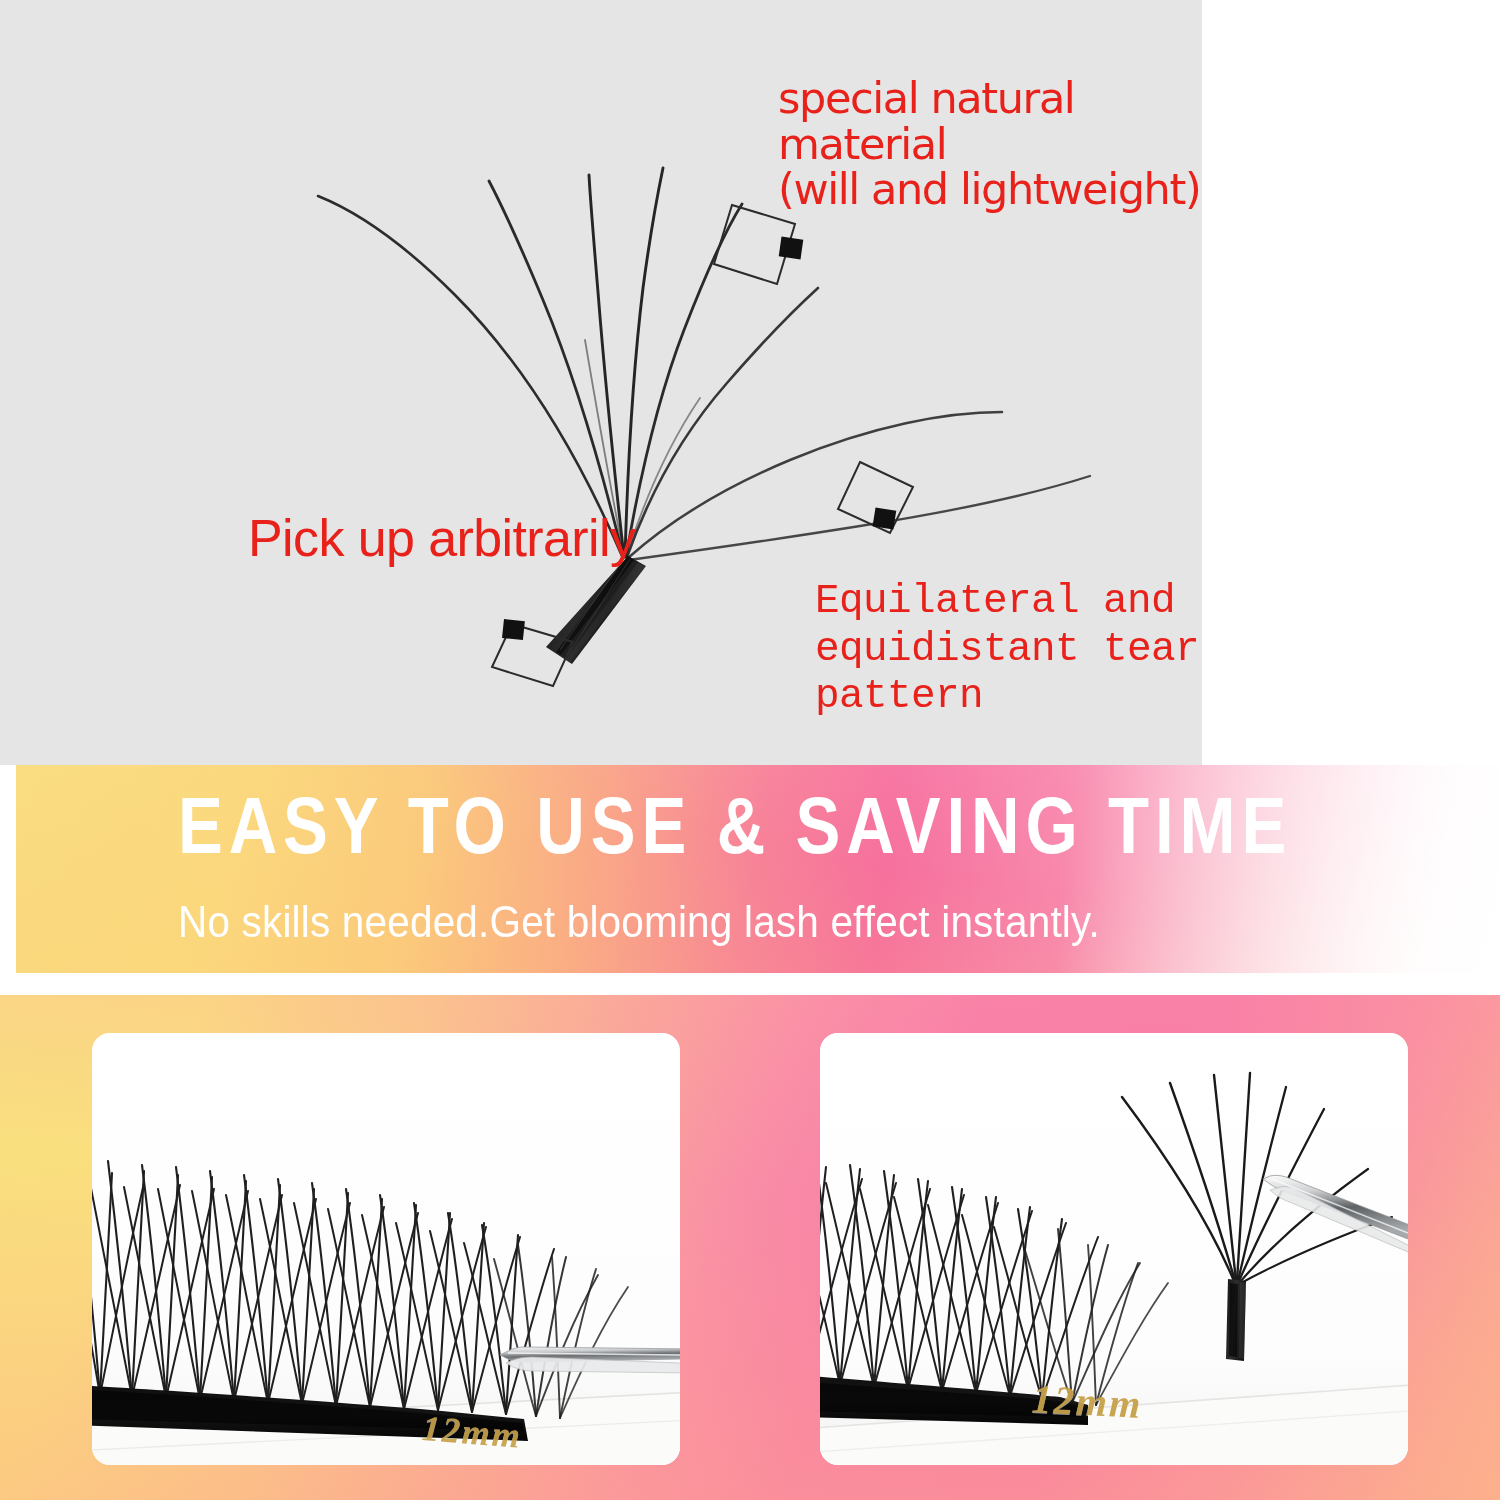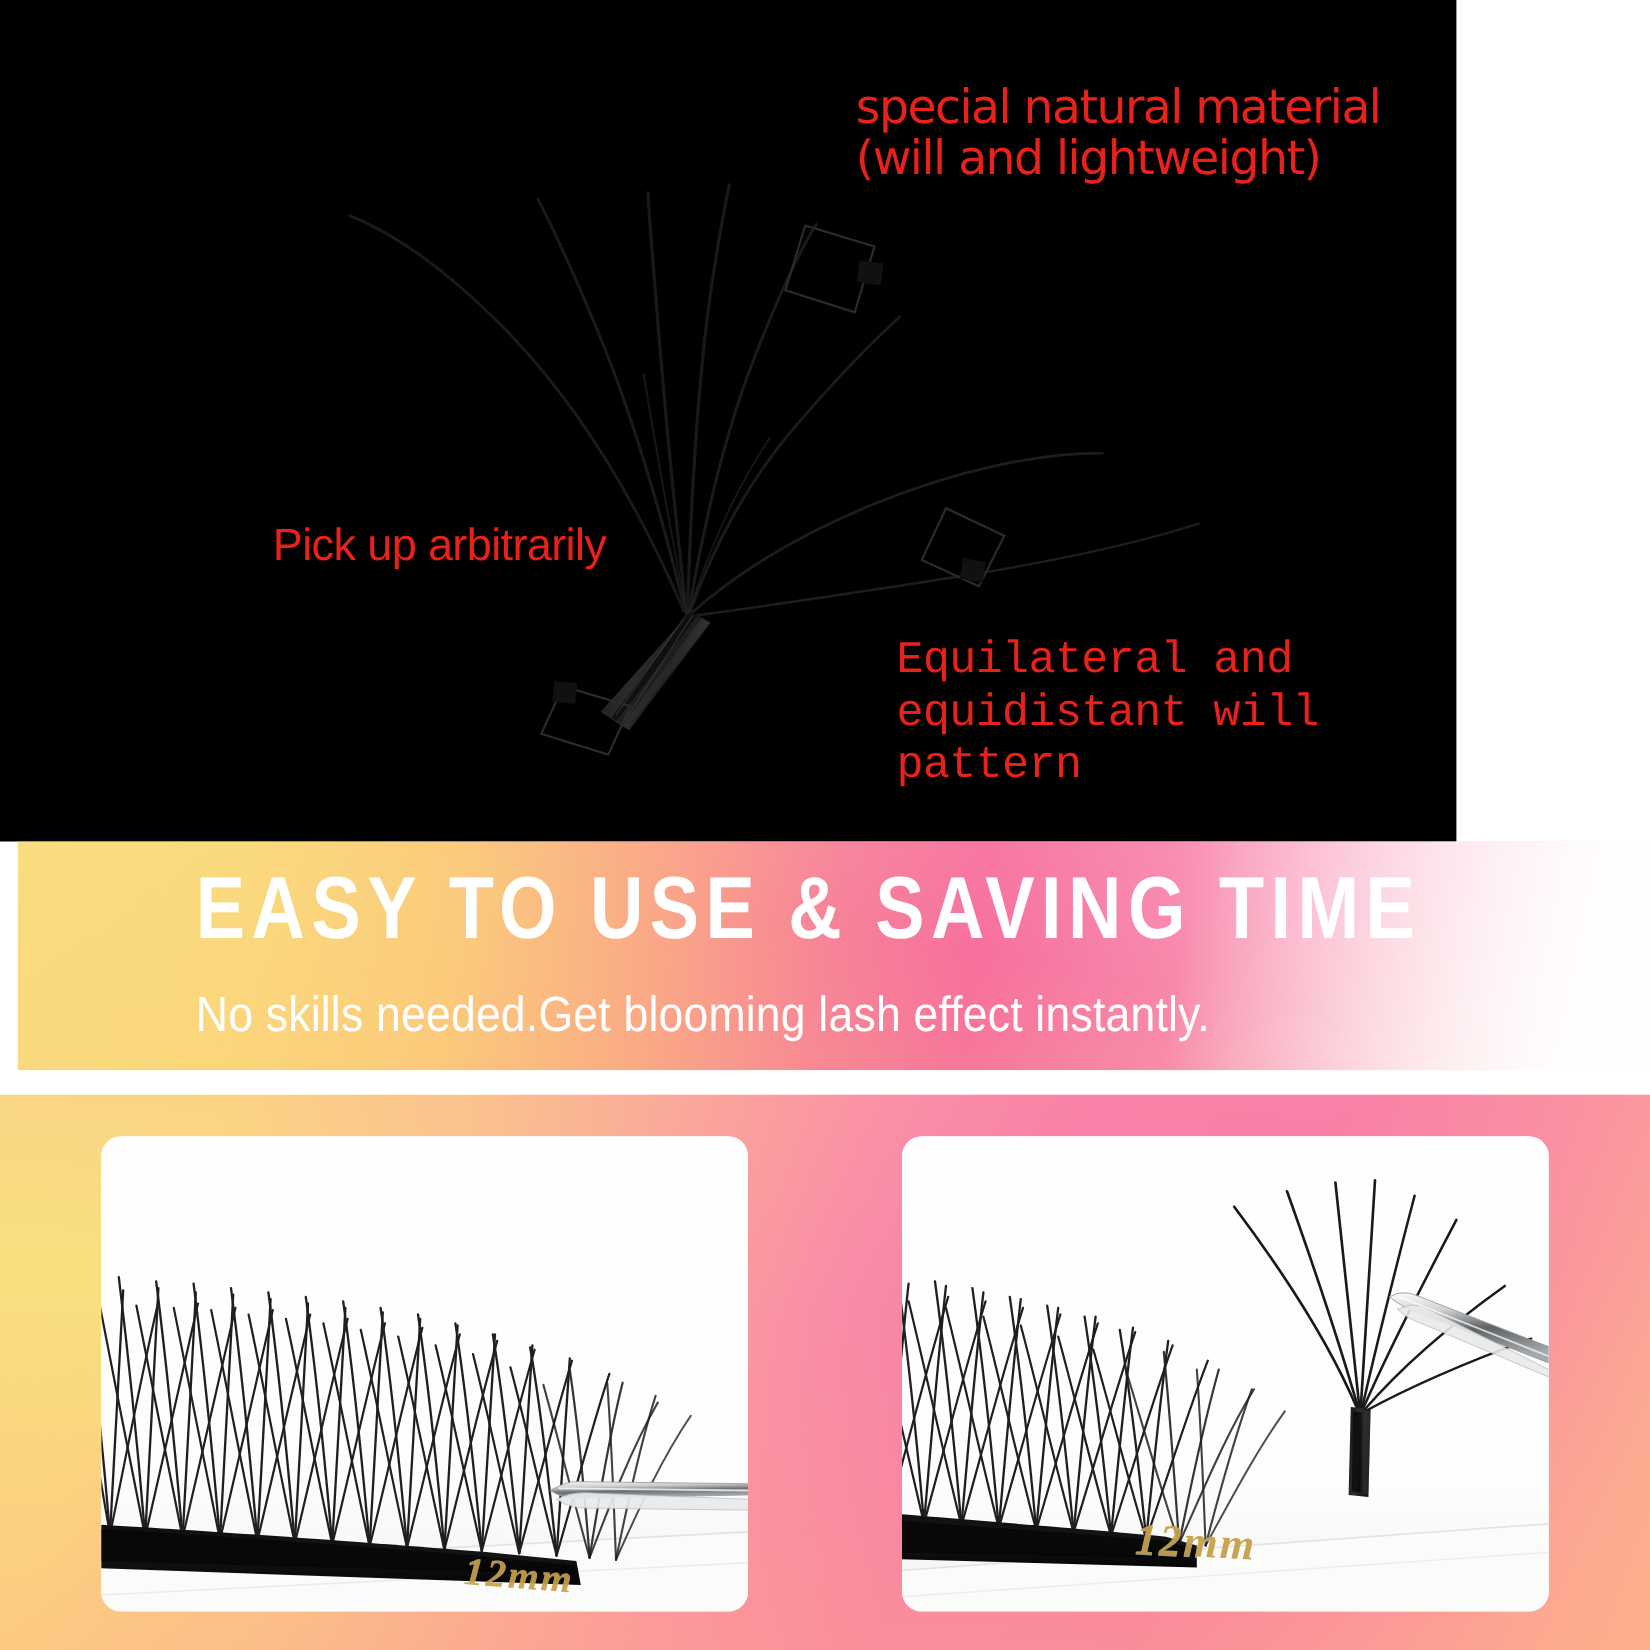--- a/index.html
+++ b/index.html
@@ -12,22 +12,22 @@
     height: 1500px;
     font-family: "Liberation Sans", sans-serif;
     overflow: hidden;
     position: relative;
   }
 
   
   .hero {
     position: absolute;
     left: 0; top: 0;
-    width: 1324px; height: 765px;
-    background: #000000;
+    width: 1202px; height: 765px;
+    background: #e5e5e5;
     overflow: hidden;
   }
   .hero-svg {
     position: absolute;
     left: 0; top: 0;
     width: 1500px;
     height: 765px;
   }
 
   .callout {
@@ -41,22 +41,22 @@
     left: 778px;
     top: 76px;
     font-size: 43px;
     font-family: "DejaVu Sans", sans-serif;
     font-weight: 400;
     letter-spacing: -1.4px;
     line-height: 1.06;
   }
   .callout-b {
     left: 248px;
-    top: 472px;
-    font-size: 41px;
+    top: 508px;
+    font-size: 52px;
     font-family: "Liberation Sans", sans-serif;
     line-height: 1.16;
     letter-spacing: -0.6px;
   }
   .callout-c {
     left: 815px;
     top: 578px;
     font-size: 41px;
     font-family: Liberation Mono, monospace;
     line-height: 1.16;
@@ -269,21 +269,21 @@
     <g>
       <path d="M512,624 L573,642 L553,686 L492,667 Z" fill="none" stroke="#2b2b2b" stroke-width="2"></path>
       <rect x="503" y="620" width="21" height="19" fill="#111111" transform="rotate(6 513 629)"></rect>
     </g>
   </svg>
 
   <div class="callout callout-a"><span>special natural material</span><br><span>(will and lightweight)</span></div>
 
   <div class="callout callout-b"><span>Pick up arbitrarily</span><br></div>
 
-  <div class="callout callout-c"><span>Equilateral and</span><br><span>equidistant will pattern</span></div>
+  <div class="callout callout-c"><span>Equilateral and</span><br><span>equidistant tear pattern</span></div>
 
 </div>
 
 <div class="banner">
   <div class="banner-bg"></div>
   <div class="banner-bg2"></div>
   <div class="banner-bg3"></div>
   <div class="banner-title">EASY TO USE &amp; SAVING TIME</div>
   <div class="banner-sub">No skills needed.Get blooming lash effect instantly.</div>
 </div>

